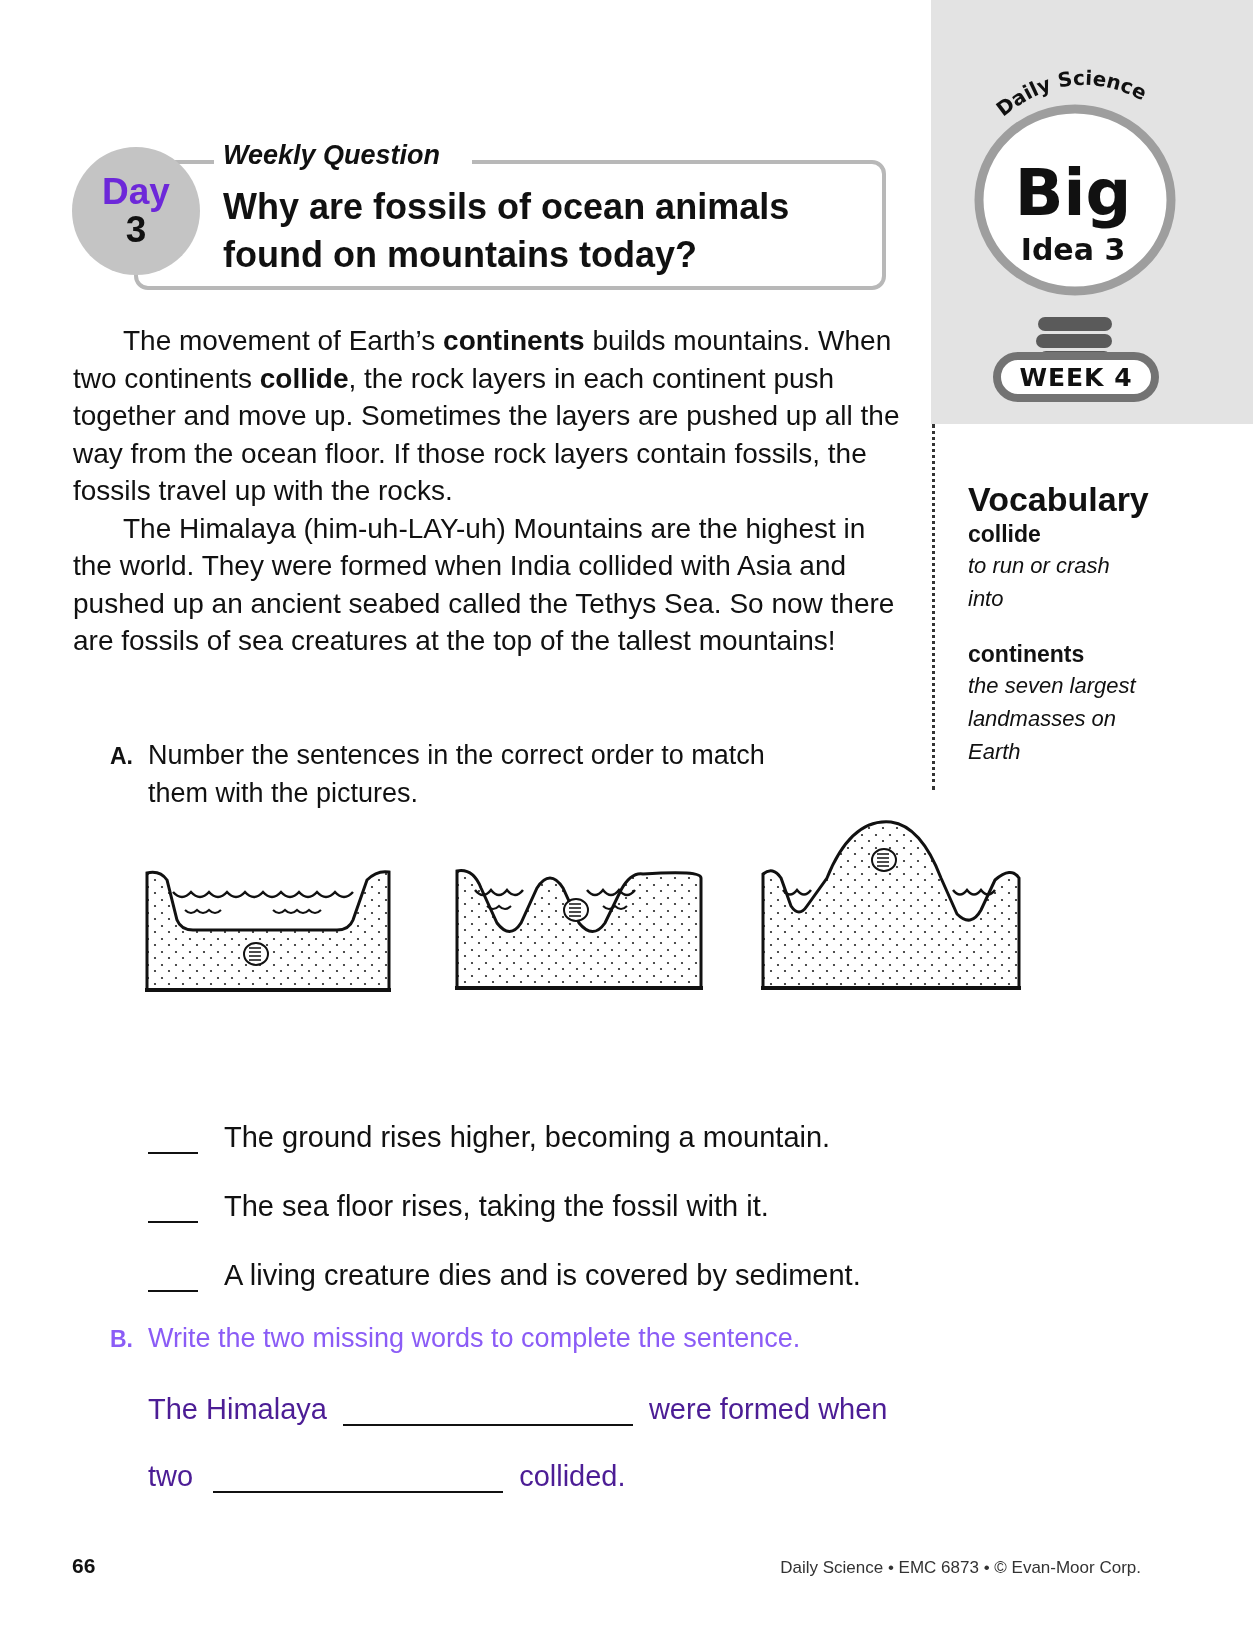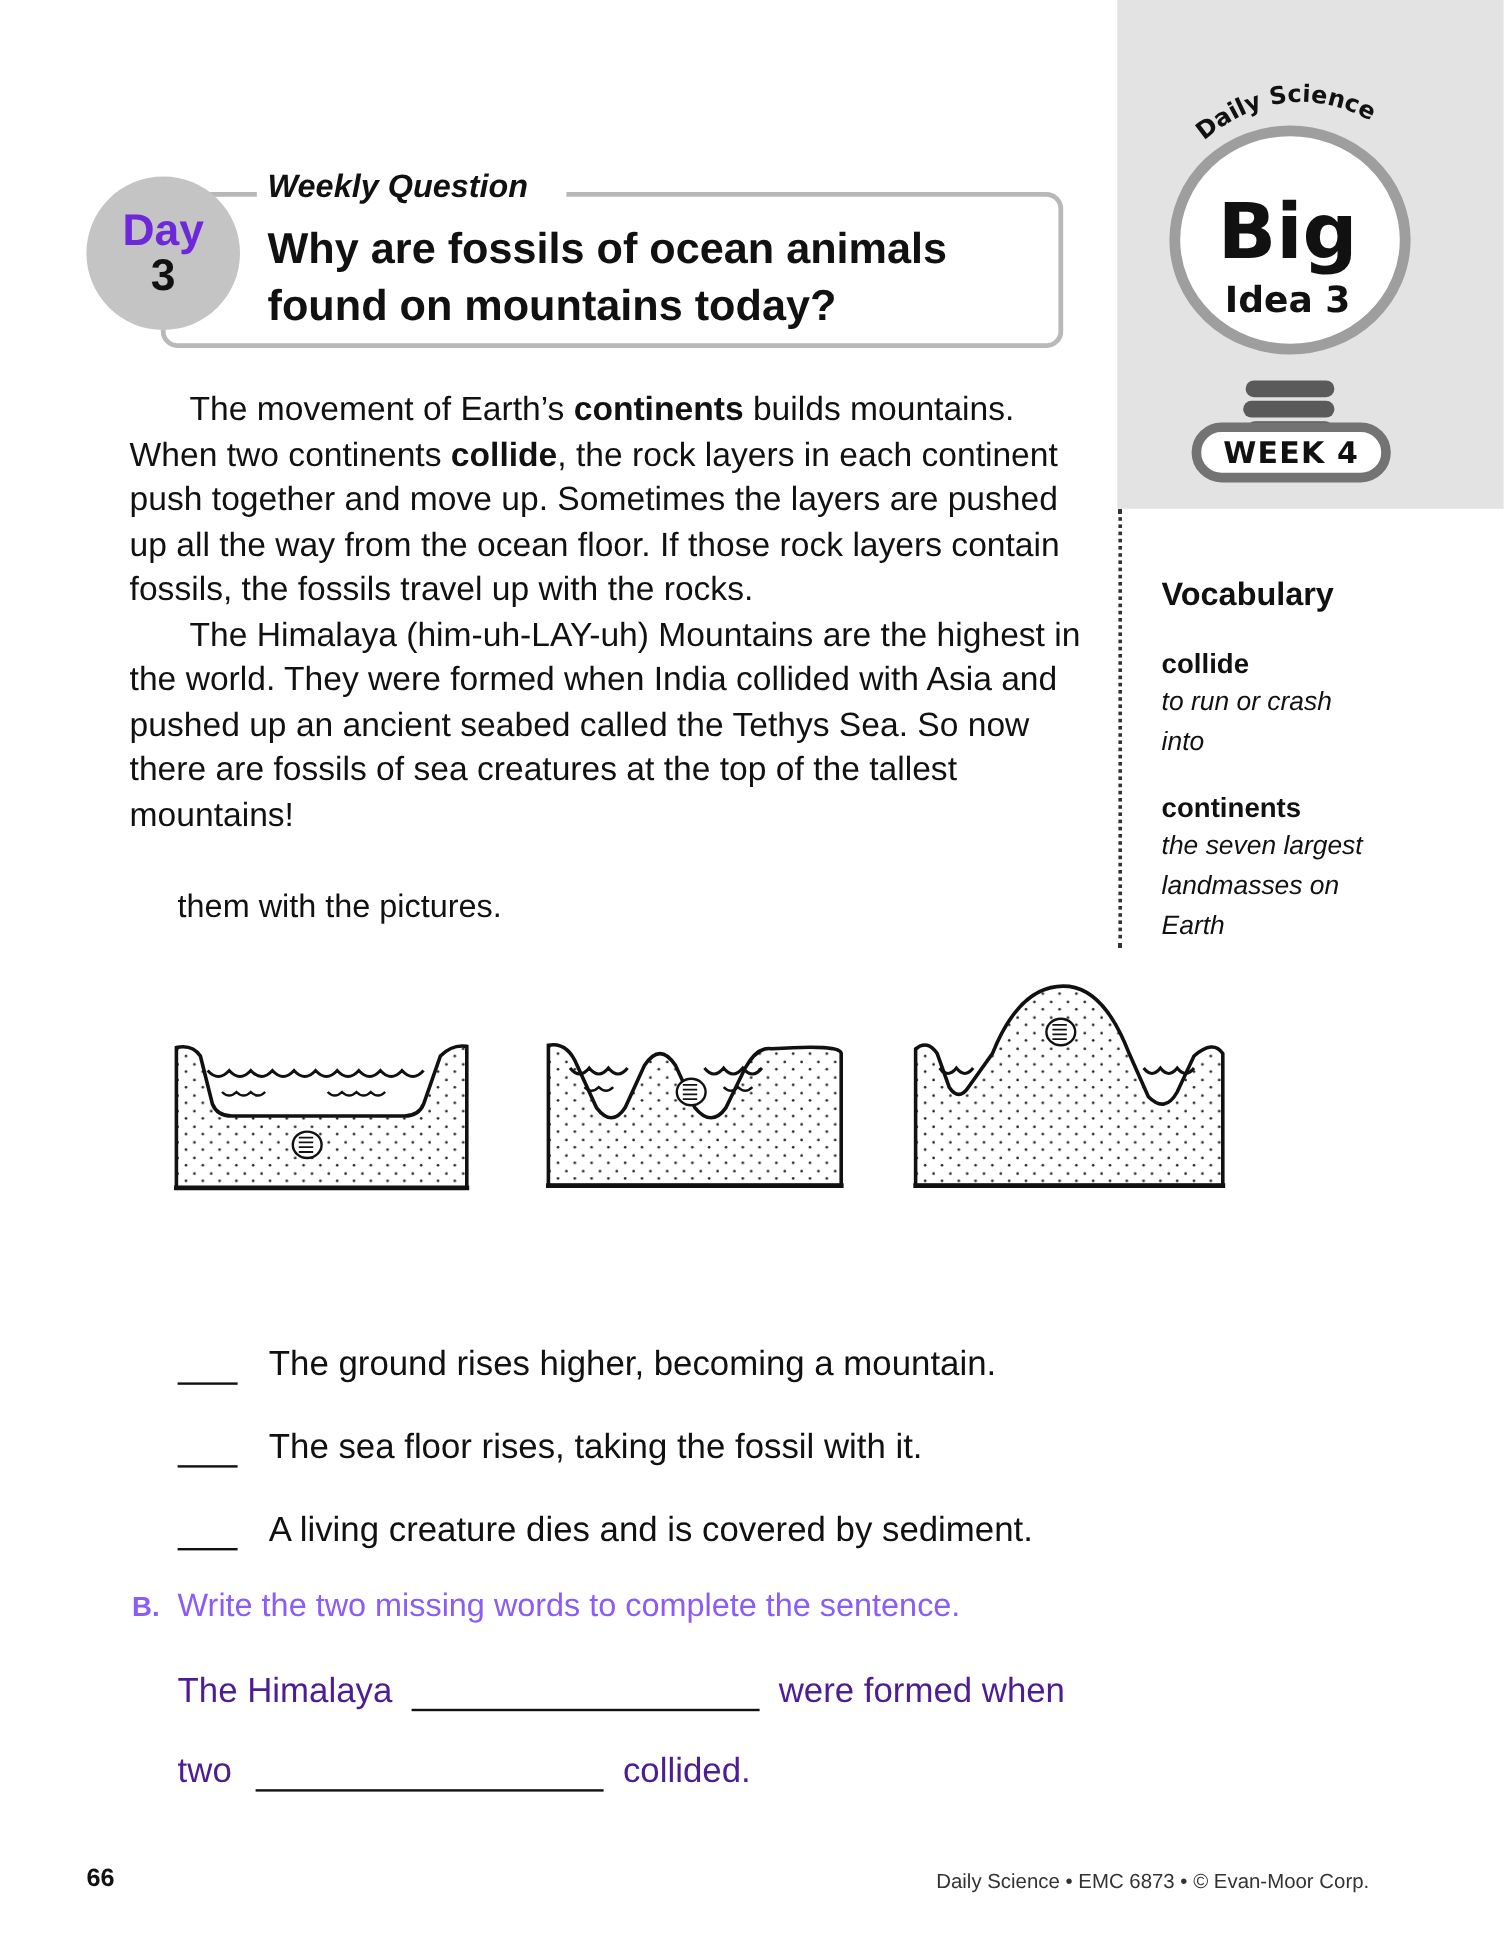--- a/index.html
+++ b/index.html
@@ -19,26 +19,26 @@
   .q-box { position: absolute; left: 134px; top: 160px; width: 752px; height: 130px; border: 4px solid #b8b8b8; border-radius: 14px; background: #fff; }
   .q-box-gap { position: absolute; left: 214px; top: 155px; width: 258px; height: 12px; background: #fff; }
   .day-circle { position: absolute; left: 72px; top: 147px; width: 128px; height: 128px; border-radius: 50%; background: #c4c4c4; display: flex; flex-direction: column; align-items: center; justify-content: center; }
   .day-label { font-family: "Liberation Sans", sans-serif; font-weight: bold; font-size: 37px; line-height: 38px; color: #6d28d9; }
   .day-num { font-family: "Liberation Sans", sans-serif; font-weight: bold; font-size: 37px; line-height: 38px; color: #111; }
   .weekly-label { position: absolute; left: 223px; top: 140px; font-family: "Liberation Sans", sans-serif; font-weight: bold; font-style: italic; font-size: 27px; color: #111; background: #fff; padding-right: 8px; }
   .question { position: absolute; left: 223px; top: 183px; width: 660px; font-family: "Liberation Sans", sans-serif; font-weight: bold; font-size: 36px; line-height: 48px; color: #111; }
 
   
   .passage { position: absolute; left: 73px; top: 322px; width: 830px; font-family: "Liberation Sans", sans-serif; font-size: 28px; line-height: 37.5px; color: #111; }
-  .passage p { text-indent: 50px; margin-left: 35px; }
+  .passage p { text-indent: 50px; }
   .passage b { font-weight: bold; }
 
   
   .vocab { position: absolute; left: 968px; top: 480px; width: 270px; font-family: "Liberation Sans", sans-serif; color: #111; }
-  .vocab-title { font-weight: bold; font-size: 27px; margin-bottom: 27px; }
+  .vocab-title { font-weight: bold; font-size: 34px; margin-bottom: 0; }
   .vocab-term { font-weight: bold; font-size: 23px; line-height: 30px; }
   .vocab-def { font-style: italic; font-size: 22px; line-height: 33px; }
   .vocab-entry { margin-bottom: 24px; }
 
   
   .sec-a { position: absolute; left: 110px; top: 737px; width: 760px; font-family: "Liberation Sans", sans-serif; font-size: 27px; line-height: 37px; color: #111; }
   .sec-letter { display: inline-block; width: 38px; font-weight: bold; font-size: 23px; }
   .sec-text { font-size: 27px; }
   .sec-a .indent { padding-left: 38px; }
 
@@ -102,20 +102,21 @@
     <div class="vocab-term">collide</div>
     <div class="vocab-def" style="width:170px">to run or crash into</div>
   </div>
   <div class="vocab-entry">
     <div class="vocab-term">continents</div>
     <div class="vocab-def" style="width:190px">the seven largest landmasses on Earth</div>
   </div>
 </div>
 
 <div class="sec-a">
+  <div><span class="sec-letter">A.</span><span class="sec-text">Number the sentences in the correct order to match</span></div>
   <div class="indent"><span class="sec-text">them with the pictures.</span></div>
 </div>
 
 <div class="pictures">
 
   <svg class="pic" style="left:0; top:30px;" width="248" height="122" viewBox="0 0 248 122">
     <defs>
       <pattern id="dots" width="14" height="13" patternUnits="userSpaceOnUse">
         <circle cx="3" cy="4" r="1.1" fill="#222"></circle>
         <circle cx="10" cy="10" r="1.1" fill="#222"></circle>

